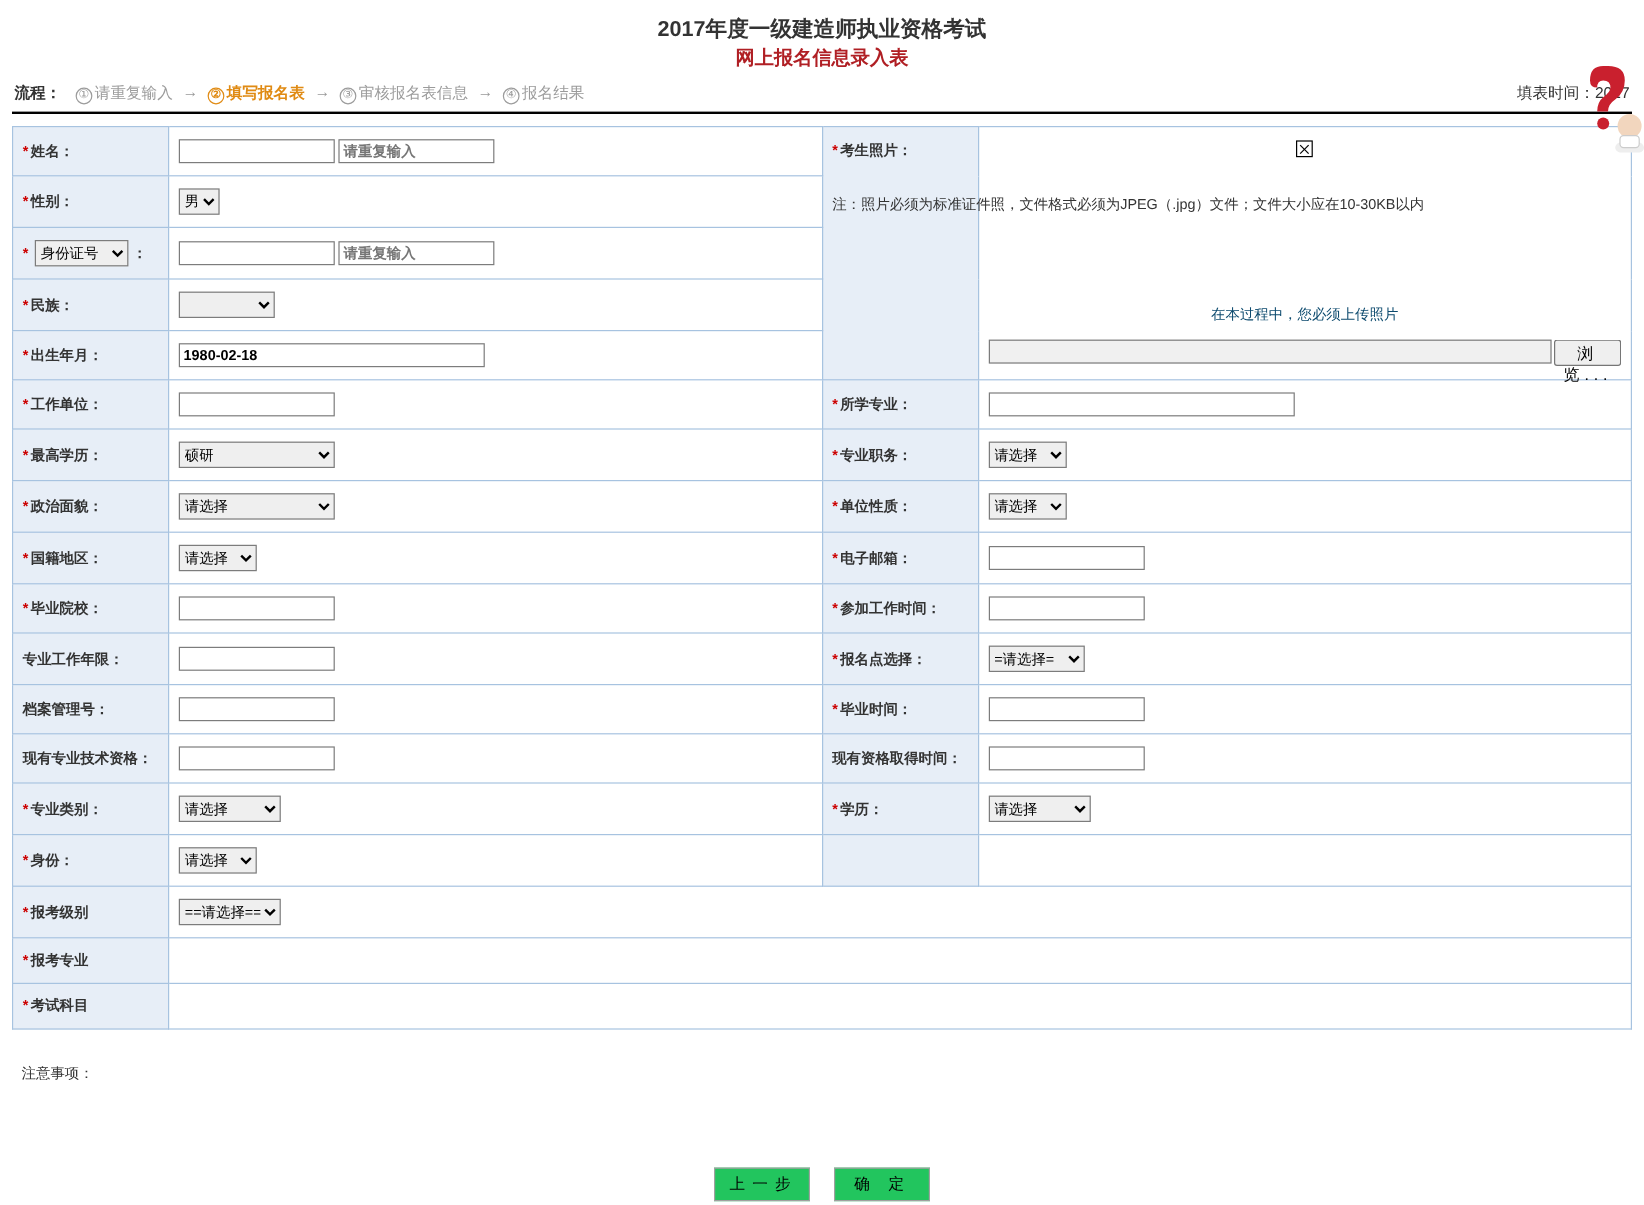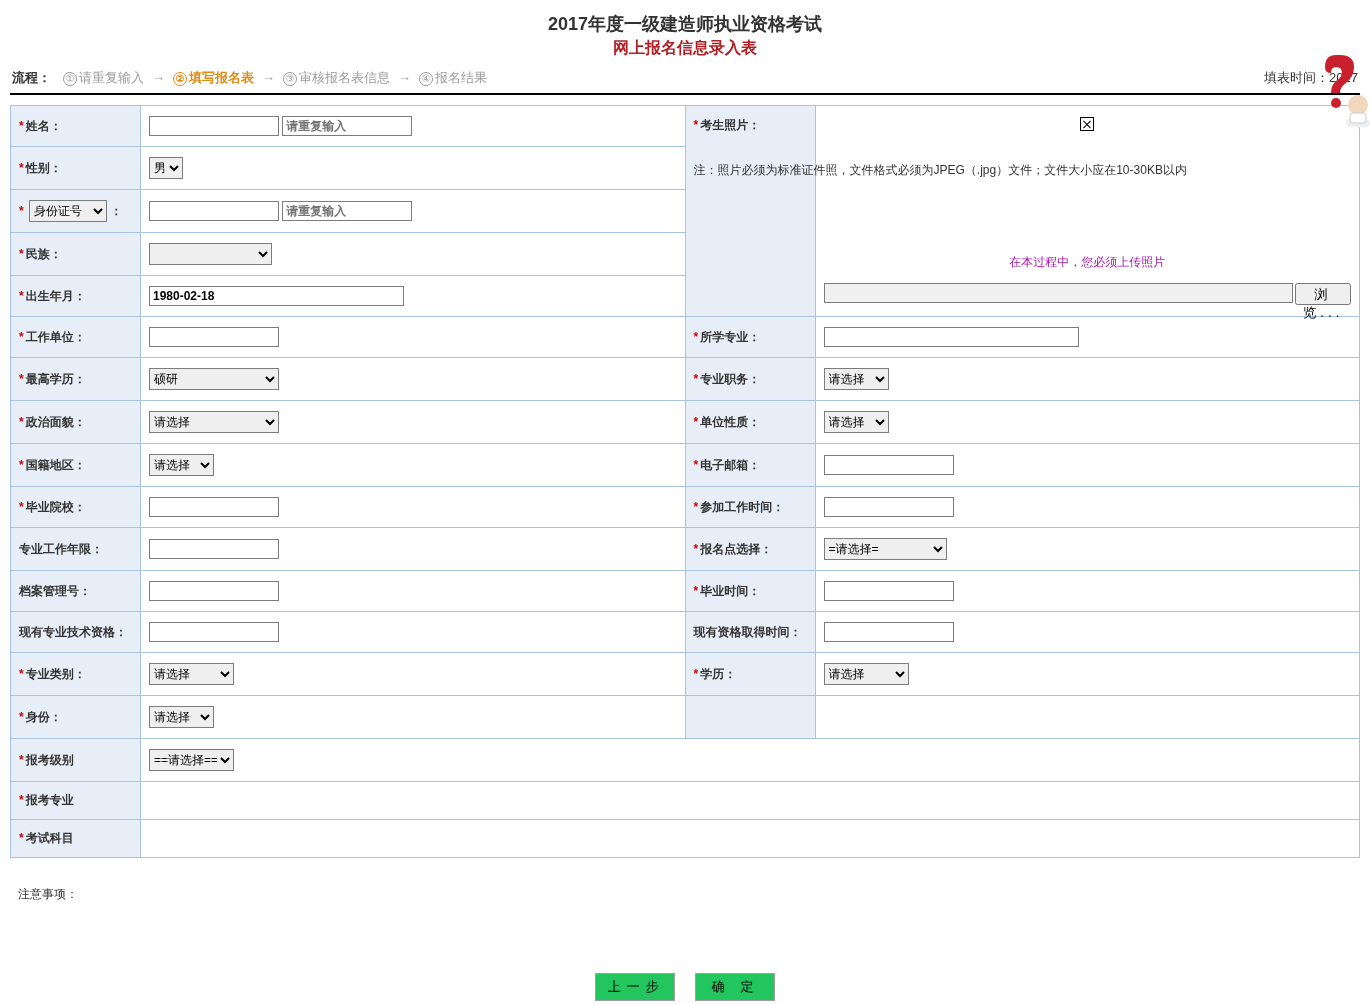--- a/index.html
+++ b/index.html
@@ -73,34 +73,34 @@
   .photo-cell { text-align: center; vertical-align: top; padding-top: 10px; }
   .photo-broken {
     display:inline-block; width:14px; height:14px; border:1px solid #000;
     position:relative; font-family:sans-serif;
   }
   .photo-broken::before, .photo-broken::after {
     content:""; position:absolute; left:1px; right:1px; top:50%; border-top:1px solid #000;
   }
   .photo-broken::before { transform: rotate(45deg); }
   .photo-broken::after  { transform: rotate(-45deg); }
-  .upload-note { text-align:center; margin:120px 0 12px 0; color:#a21caf;font-family:Liberation Mono, monospace; }
+  .upload-note { text-align:center; margin:120px 0 12px 0; color:#0c4a6e;font-family:Liberation Mono, monospace; }
   .upload-row { display:flex; }
   .upload-row input[type=text]{ flex:1; background:#f0f0f0; }
   .upload-row button { width:56px; height:22px; margin-left:2px; letter-spacing:4px; }
   .notes-label { margin-top:28px; font-weight:normal; padding:0 8px; }
   .btn-row { text-align:center; margin-top:70px; }
   .btn-row button {
     width:80px; height:28px; margin:0 8px;
     background:#22c55e; border:1px solid #a0a0a0;
     font-size:13px;
     letter-spacing: 6px;
     padding-left: 8px;
   }
-  .w130{width:130px}.w100{width:123px}.w65{width:65px}.w85{width:85px}.w78{width:78px}.w280{width:255px}
+  .w130{width:130px}.w100{width:80px}.w65{width:65px}.w85{width:85px}.w78{width:78px}.w280{width:255px}
 </style>
 </head>
 <body>
 
 <div class="page-title">2017年度一级建造师执业资格考试</div>
 <div class="page-subtitle">网上报名信息录入表</div>
 
 <div class="flow-bar">
   <span class="flow-label">流程：</span>
   <span class="flow-step"><span class="circ">①</span><span>请重复输入</span></span>

